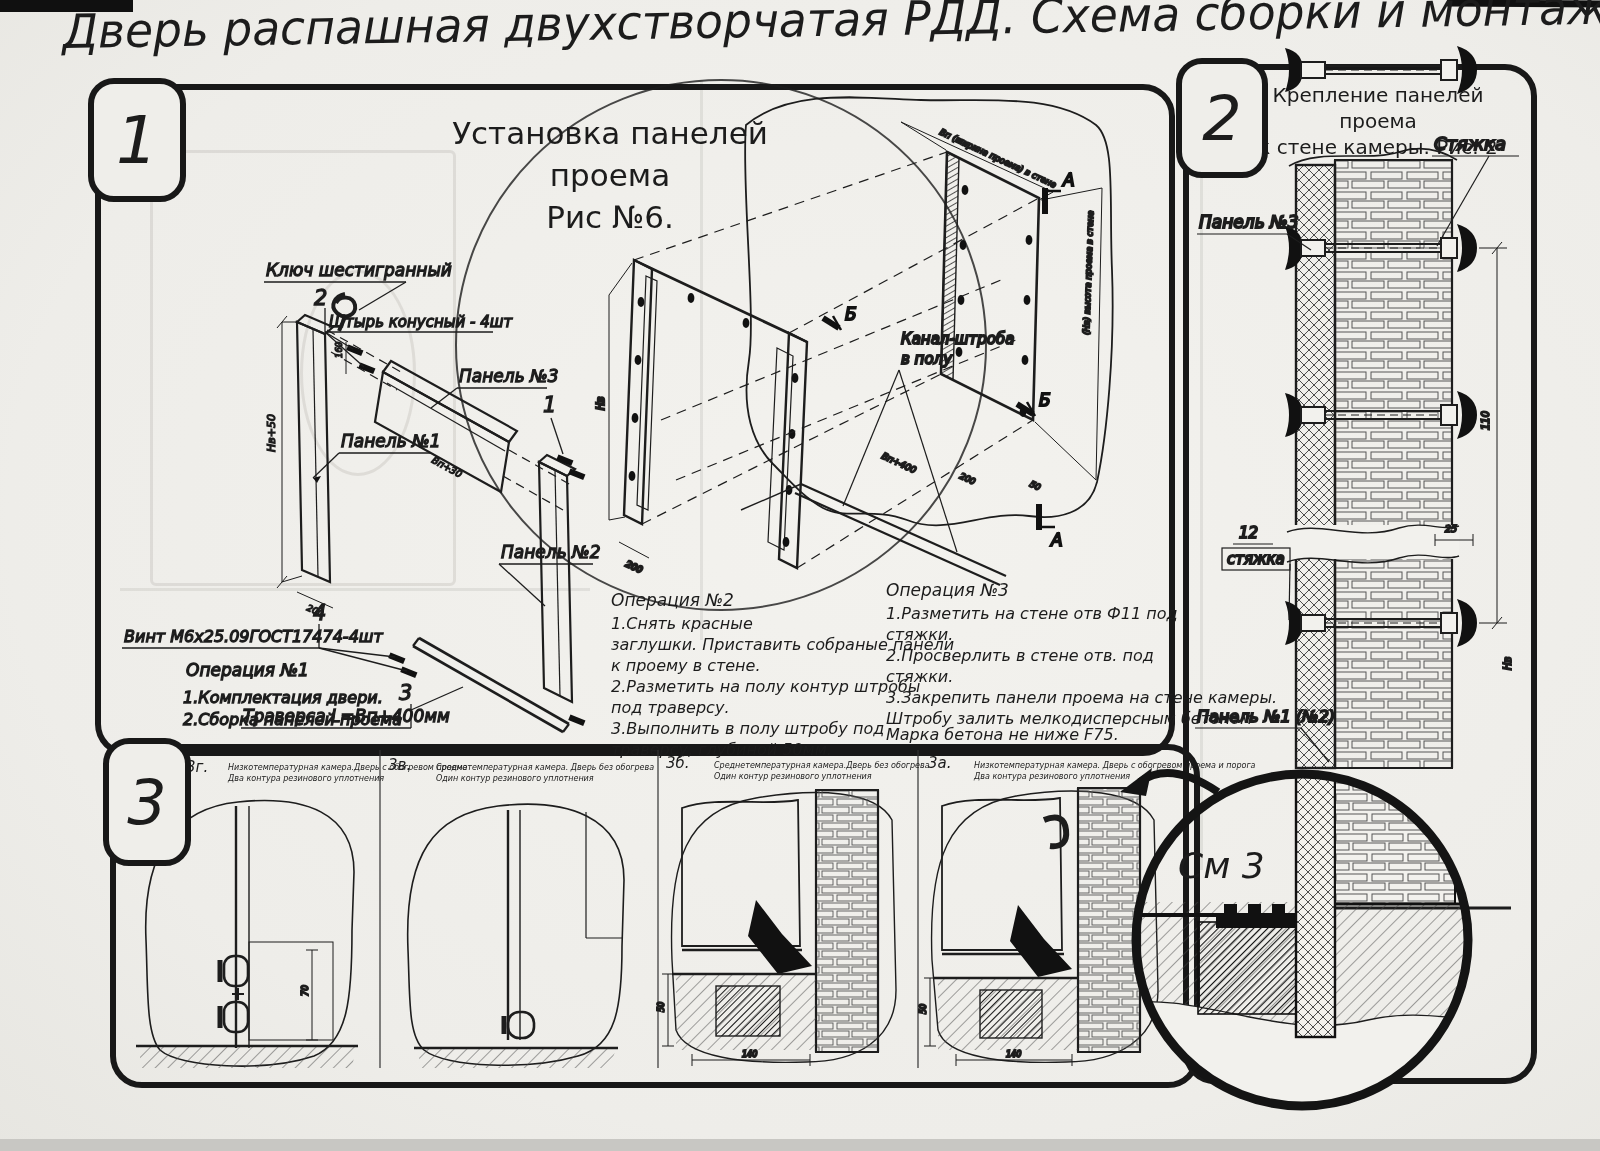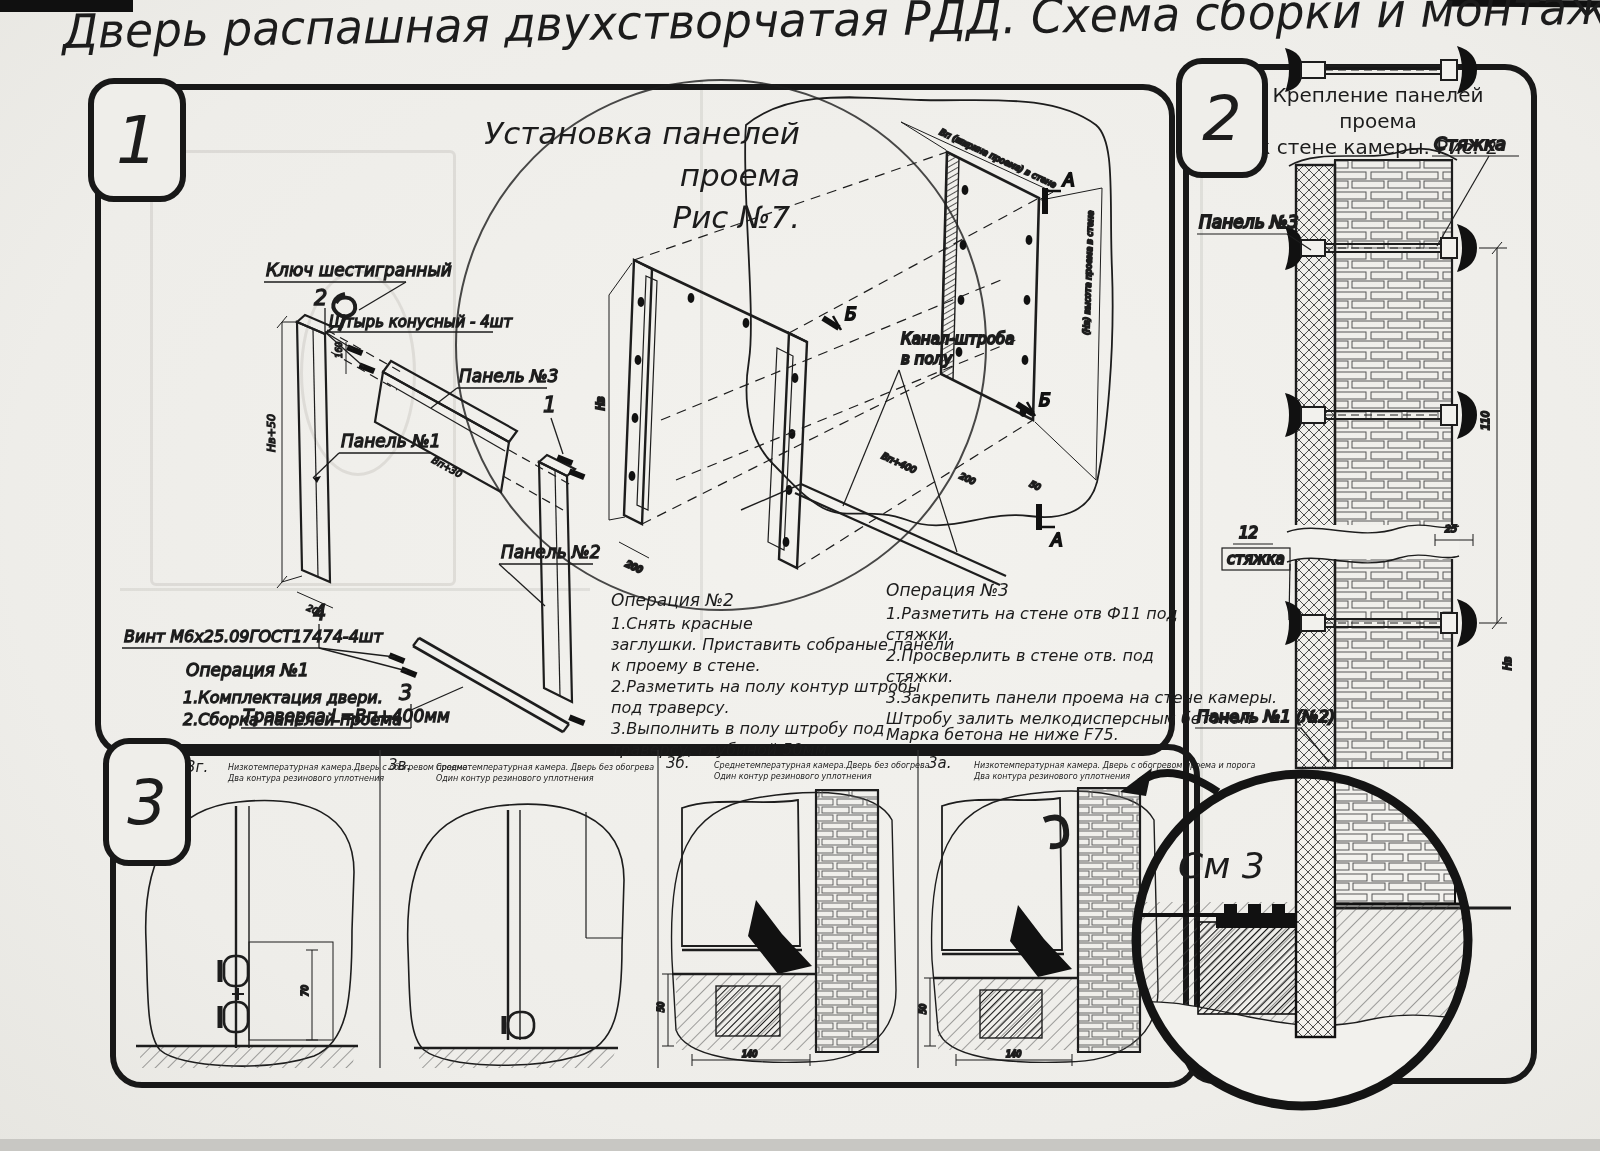--- a/index.html
+++ b/index.html
@@ -8,22 +8,22 @@
   .paper{position:absolute;inset:0;
          background:radial-gradient(ellipse at 55% 45%, #f3f2ee 0%, #eeede9 70%, #e7e6e1 100%)}
   .artifact{position:absolute;background:#101010}
   .bottomband{position:absolute;left:0;top:1139px;width:1600px;height:12px;background:#c8c7c3}
   .box{position:absolute;border:6px solid #181818;border-radius:32px;background:transparent}
   .badge{position:absolute;display:flex;align-items:center;justify-content:center;
          background:#efeeea;border:6px solid #181818;border-radius:26px;font-style:italic;z-index:6}
   .title{position:absolute;left:62px;top:4px;width:1520px;height:66px;font-size:47px;
          font-style:italic;white-space:nowrap;letter-spacing:0px;
          transform:rotate(-0.9deg) scaleX(.97);transform-origin:left top}
-  .fig1head{position:absolute;left:420px;top:112px;width:380px;text-align:right;
-            font-style:italic;font-size:31px;line-height:42px;z-index:4}
+  .fig1head{position:absolute;left:420px;top:112px;width:380px;text-align:center;
+            font-size:31px;line-height:42px;z-index:4}
   .fig2head{position:absolute;left:1242px;top:82px;width:272px;text-align:center;
             font-size:20px;line-height:26px;z-index:4}
   .ghost{position:absolute;border:3px solid rgba(110,108,98,.14);border-radius:6px;z-index:1}
   .ghostline{position:absolute;background:rgba(110,108,98,.12);z-index:1}
   svg{position:absolute;overflow:visible}
   svg text{font-family:"DejaVu Sans","Liberation Sans",sans-serif;font-style:italic;fill:#1c1c1c}
   .str{stroke:#1d1d1d;fill:none}
 </style>
 </head>
 <body>
@@ -51,21 +51,21 @@
   </div>
 <div class="badge" style="left:1176px;top:58px;width:80px;height:108px;font-size:62px">
     <span>2</span>
   </div>
 <div class="badge" style="left:103px;top:738px;width:76px;height:116px;font-size:62px">
     <span>3</span>
   </div>
 
 <div class="fig1head">
   <div>Установка панелей проема</div>
-  <div>Рис №7.</div>
+  <div>Рис №6.</div>
 </div>
 <div class="fig2head">
   <div>Крепление панелей проема</div>
   <div>к стене камеры. Рис. 2</div>
 </div>
 
 <svg style="left:101px;top:90px;z-index:3" width="1060" height="650" viewBox="0 0 1060 650">
   <defs>
     <pattern id="pd1" width="5" height="5" patternUnits="userSpaceOnUse" patternTransform="rotate(60)">
       <line x1="0" y1="0" x2="0" y2="5" stroke="#2a2a2a" stroke-width="1.6"></line>

